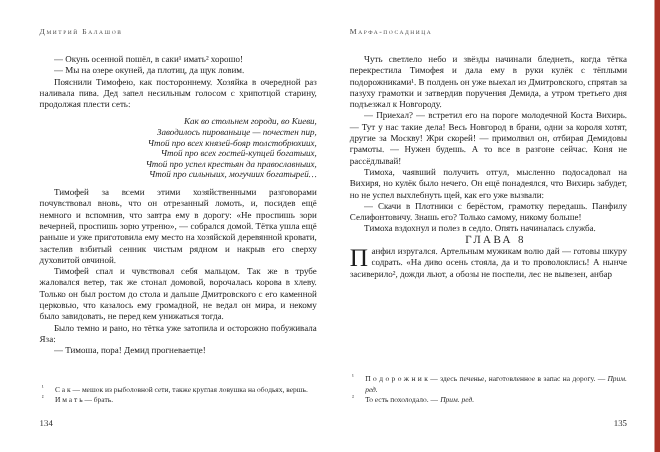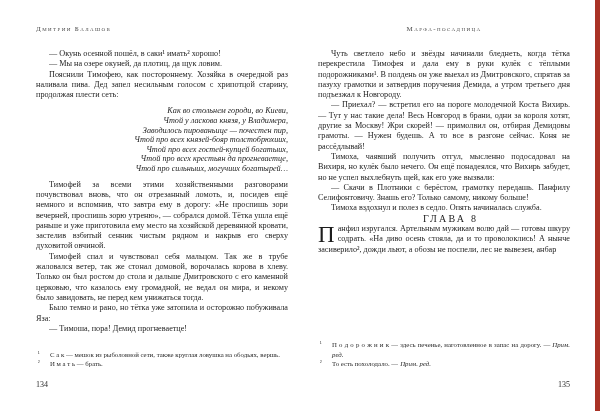--- a/index.html
+++ b/index.html
@@ -11,21 +11,21 @@
   .spread { position:relative; display:flex; width:600px; height:411px; background:#ffffff; }
   .page { position:relative; box-sizing:border-box; width:300px; height:411px; }
   .page.left  { padding:24px 12px 12px 36px; }
   .page.right { padding:24px 30px 0 18px; }
 
   .running-head {
     font-size:7px; line-height:10px; letter-spacing:1.4px;
     font-variant:small-caps; color:#4a4a4a; margin-bottom:15px;
     white-space:nowrap;
   }
-  .page.right .running-head { text-align:center; }
+  .page.right .running-head { text-align:left; }
 
   .body-text { font-size:8.2px; line-height:10.3px; text-align:justify; color:#1d1d1d; }
   .body-text p { margin:0; text-indent:13px; }
 
   .verse { font-style:italic; text-align:right; margin:6px 0 6px 52px; line-height:9.6px; }
   .verse div { text-indent:0; }
 
   .chapter-heading {
     text-align:center; font-size:10px; letter-spacing:2.2px;
     margin:40px 0 14px 0; text-indent:0; color:#1d1d1d;
@@ -58,25 +58,24 @@
   <section class="page left">
     <div class="running-head">Дмитрий Балашов</div>
 
     <div class="body-text">
       <p>— Окунь осенной пошёл, в саки¹ имать² хорошо!</p>
       <p>— Мы на озере окуней, да плотиц, да щук ловим.</p>
       <p>Пояснили Тимофею, как постороннему. Хозяйка в очередной раз наливала пива. Дед запел несильным голосом с хрипотцой старину, продолжая плести сеть:</p>
 
       <div class="verse">
         <div>Как во стольнем городи, во Киеви,</div>
-        <div>Чтой у ласкова князя, у Владимера,</div>
         <div>Заводилось пированьице — почестен пир,</div>
         <div>Чтой про всех князей-бояр толстобрюхиих,</div>
         <div>Чтой про всех гостей-купцей богатыих,</div>
-        <div>Чтой про всех крестьян да прогневаетце,</div>
+        <div>Чтой про успел крестьян да православныих,</div>
         <div>Чтой про сильныих, могучиих богатырей…</div>
       </div>
 
       <p>Тимофей за всеми этими хозяйственными разговорами почувствовал вновь, что он отрезанный ломоть, и, посидев ещё немного и вспомнив, что завтра ему в дорогу: «Не проспишь зори вечерней, проспишь зорю утреню», — собрался домой. Тётка ушла ещё раньше и уже приготовила ему место на хозяйской деревянной кровати, застелив взбитый сенник чистым рядном и накрыв его сверху духовитой овчиной.</p>
       <p>Тимофей спал и чувствовал себя мальцом. Так же в трубе жаловался ветер, так же стонал домовой, ворочалась корова в хлеву. Только он был ростом до стола и дальше Дмитровского с его каменной церковью, что казалось ему громадной, не ведал он мира, и некому было завидовать, не перед кем унижаться тогда.</p>
       <p>Было темно и рано, но тётка уже затопила и осторожно побуживала Яза:</p>
       <p>— Тимоша, пора! Демид прогневаетце!</p>
     </div>
 
     <div class="footnotes">

